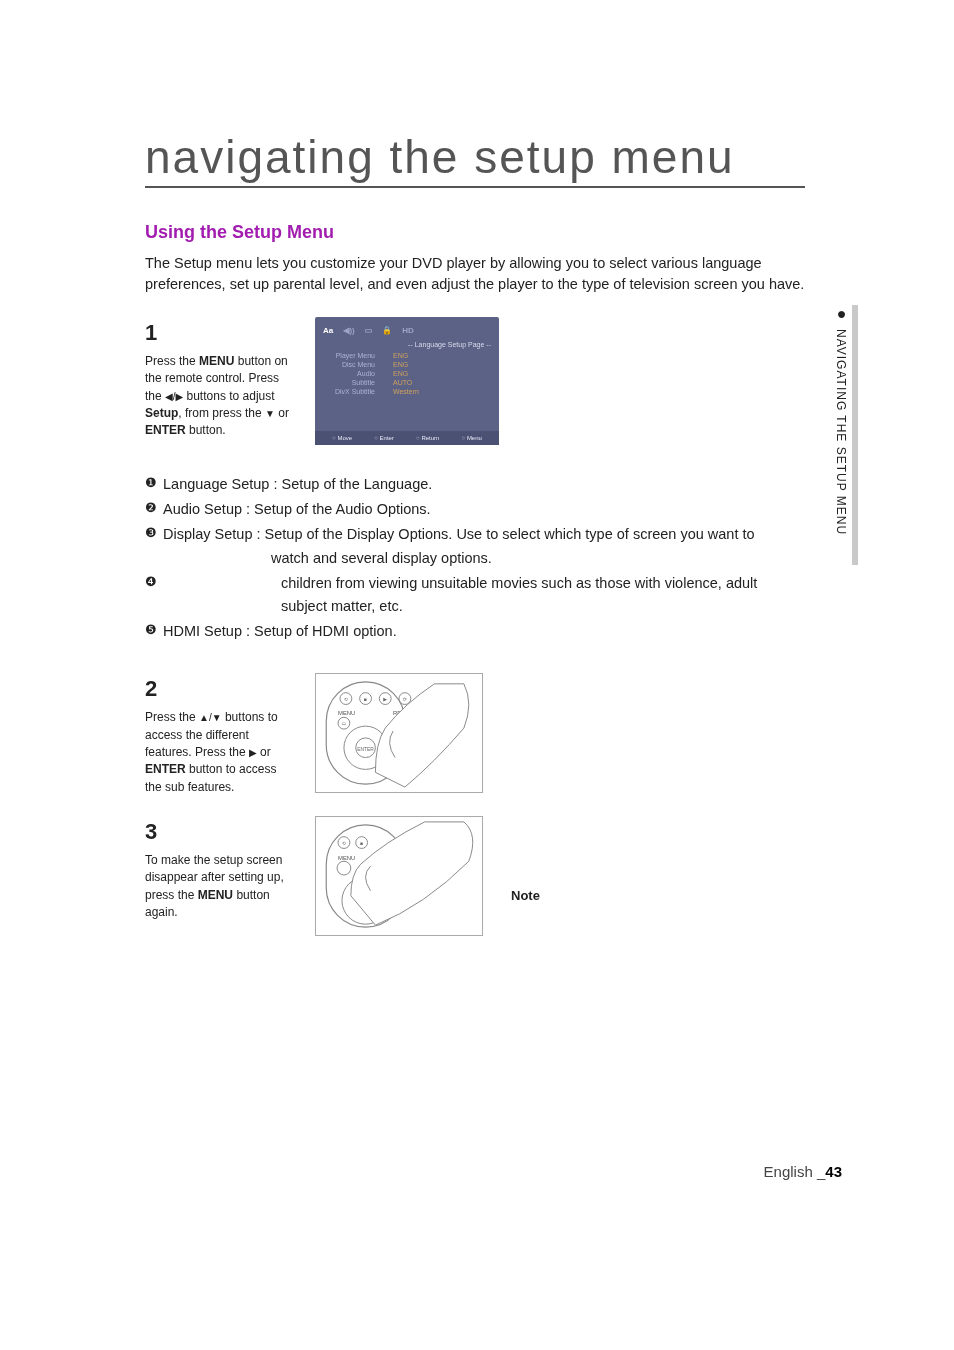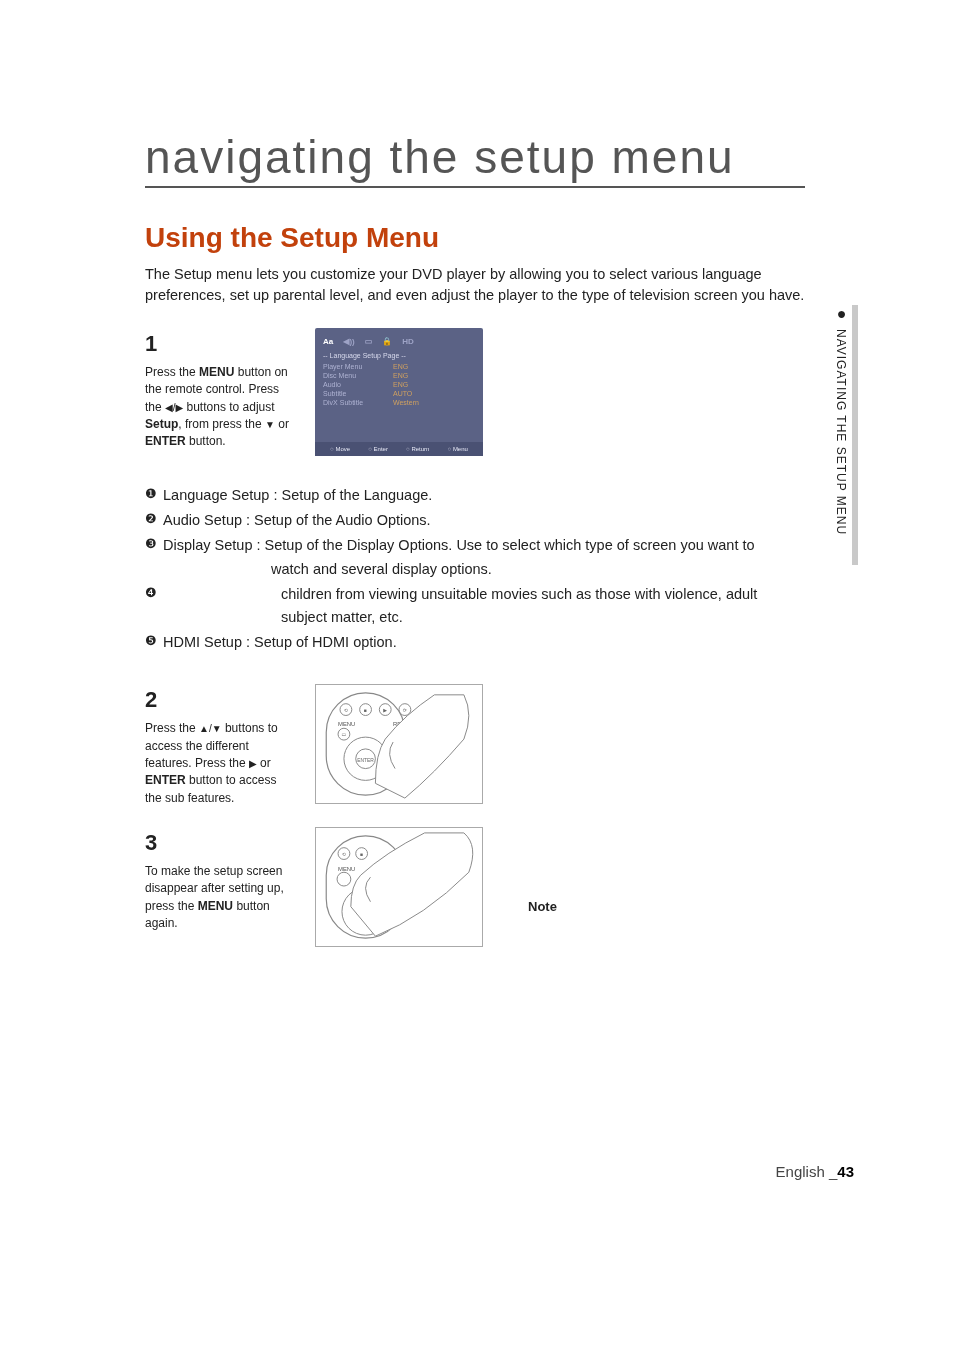--- a/index.html
+++ b/index.html
@@ -1,25 +1,25 @@
 <!DOCTYPE html>
 <html><head>
 <meta charset="utf-8">
 <style>
   * { box-sizing: border-box; margin: 0; padding: 0; }
   html, body { width: 954px; height: 1350px; background: #fff; font-family: Arial, Helvetica, sans-serif; color: #222; }
   .page { position: relative; width: 954px; height: 1350px; padding: 130px 100px 79px 145px; }
   .title { font-size: 46px; font-weight: 300; letter-spacing: 2px; color: #555; border-bottom: 2px solid #555; padding-bottom: 2px; display: inline-block; width: 660px; }
-  .section-h { font-size: 28px; font-weight: bold; color: #c2410c; margin-top: 34px; margin-bottom: 10px; }
+  .section-h { font-size: 18px; font-weight: bold; color: #a21caf; margin-top: 34px; margin-bottom: 10px; }
   .intro { font-size: 14.5px; line-height: 1.45; color: #222; max-width: 660px; }
   .step-row { display: flex; gap: 20px; margin-top: 22px; }
   .step-col { width: 150px; font-size: 12px; line-height: 1.45; color: #222; }
   .step-num { font-size: 22px; font-weight: bold; margin-bottom: 4px; }
   .step-col b { font-weight: bold; }
-  .osd { width: 168px; height: 128px; background: #5b6285; border-radius: 2px; padding: 6px 8px 0 8px; position: relative; color: #c9cbe0; font-size: 7px; }
+  .osd { width: 184px; height: 128px; background: #5b6285; border-radius: 2px; padding: 6px 8px 0 8px; position: relative; color: #c9cbe0; font-size: 7px; text-align: right; }
   .osd-tabs { display:flex; gap:10px; align-items:center; height:14px; }
   .osd-tabs .tab { color:#9ea3c6; font-size:8px; font-weight:bold; }
   .osd-tabs .tab.active { color:#fff; }
   .osd-sub { color:#d7d9ec; font-size:7px; margin:4px 0 4px 0; }
   .osd-row { display:flex; gap:18px; margin:2px 0; }
   .osd-row .k { color:#aeb2d2; width:52px; }
   .osd-row .v { color:#cfa060; }
   .osd-foot { position:absolute; left:0; right:0; bottom:0; height:14px; background:#4a5173; display:flex; justify-content:space-around; align-items:center; padding:0 6px; font-size:6px; color:#e5e7f4; }
   .osd-foot span::before { content:"○ "; opacity:.7; }
   .enum { margin-top: 28px; font-size: 14.5px; line-height: 1.6; max-width: 660px; }
@@ -30,21 +30,21 @@
   .enum .txt .cont2 { padding-left: 118px; }
   .illus { width: 168px; height: 120px; border: 1px solid #aaa; background:#fff; position:relative; overflow:hidden; }
   .svgfill { width:100%; height:100%; }
   .note { margin-top: 8px; }
   .note-h { font-weight: bold; font-size: 13px; }
   .note-t { font-size: 13px; line-height:1.4; max-width: 300px; }
   .side { position:absolute; right:100px; top:305px; width:22px; height:260px; }
   .side-bar { position:absolute; right:-4px; top:0; width:6px; height:260px; background:#c9c9c9; }
   .side-text { position:absolute; right:4px; top:0; writing-mode: vertical-rl; font-size:12px; letter-spacing:1px; color:#222; display:flex; align-items:center; }
   .side-text .dot { font-size:16px; margin-bottom:6px; }
-  .footer { position:absolute; right:100px; bottom:170px; font-size:15px; color:#444; }
+  .footer { position:absolute; right:112px; bottom:170px; font-size:15px; color:#444; }
   .footer b { color:#000; font-weight:bold; }
   .tri { display:inline-block; font-size:10px; vertical-align:baseline; }
 </style>
 </head>
 <body>
 
 <div class="page">
 
   <div class="title">navigating the setup menu</div>
 
@@ -165,21 +165,21 @@
           <text x="46" y="28" font-size="5" text-anchor="middle" fill="#666">■</text>
         <text x="22" y="44" font-size="6" fill="#555">MENU</text>
         <circle cx="28" cy="52" r="7" fill="none" stroke="#888"></circle>
         <circle cx="50" cy="85" r="24" fill="none" stroke="#888"></circle>
         <path d="M40 72 L60 72" stroke="#888"></path>
           <text x="50" y="70" font-size="6" text-anchor="middle" fill="#666">▲</text>
         <path d="M110 5 Q70 25 45 48 Q35 58 35 80 L60 110 Q110 90 155 45 Q165 18 150 5 Z" fill="#fff" stroke="#888"></path>
         <path d="M55 75 Q45 60 55 50" fill="none" stroke="#888"></path>
       </svg>
     </div>
-    <div class="note" style="margin-left:25px; margin-top:72px;">
+    <div class="note" style="margin-left:8px; margin-top:72px;">
       <div class="note-h">Note</div>
     </div>
   </div>
 
   
   <div class="side">
     <div class="side-bar"></div>
     <div class="side-text">
         <span class="dot">●</span>
         <span>NAVIGATING THE SETUP MENU</span>

